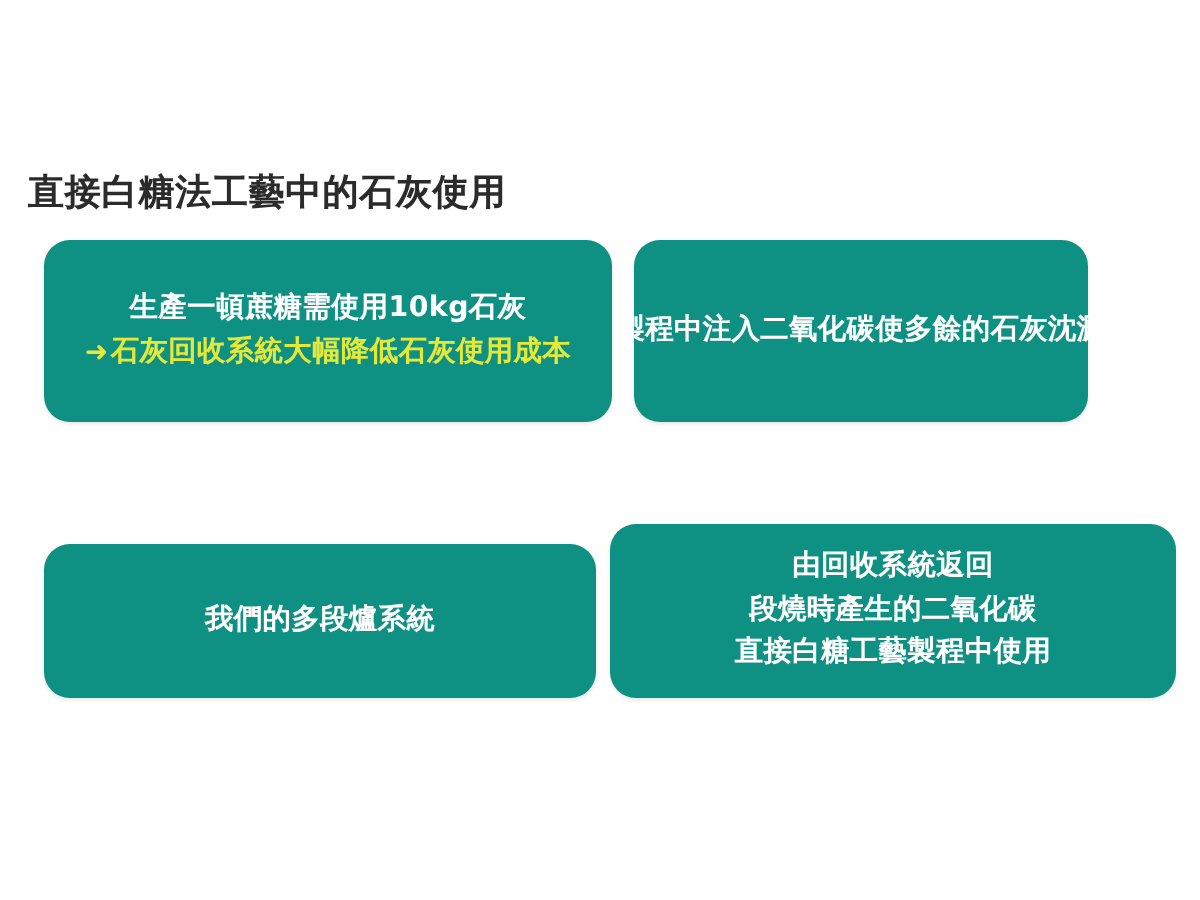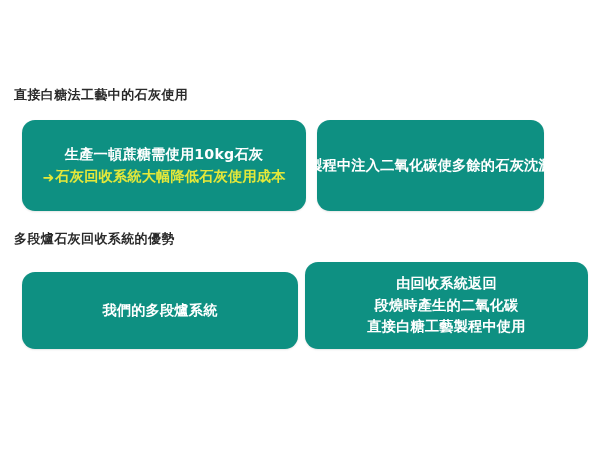--- a/index.html
+++ b/index.html
@@ -20,21 +20,21 @@
     width: 600px;
     height: 450px;
     background: #ffffff;
     box-sizing: border-box;
   }
 
   
   .section-heading {
     position: absolute;
     left: 14px;
-    font-size: 13px;
+    font-size: 18px;
     font-weight: 700;
     color: #2b2b2b;
     letter-spacing: 0.4px;
     white-space: nowrap;
     line-height: 1;
   }
   .section-heading.first { top: 88px; }
   .section-heading.second { top: 232px; }
 
   
@@ -121,21 +121,20 @@
         <span>石灰回收系統大幅降低石灰使用成本</span>
       </div>
     </div>
 
     <div class="card right">
       <div class="card-line">製程中注入二氧化碳使多餘的石灰沈澱</div>
     </div>
 
   </div>
 
-  <div class="section-heading second">多段爐石灰回收系統的優勢</div>
 
   <div class="card-row row-two">
 
     <div class="card left">
       <div class="card-line">我們的多段爐系統</div>
     </div>
 
     <div class="card right">
       <div class="card-line">由回收系統返回</div>
       <div class="card-line">段燒時產生的二氧化碳</div>

